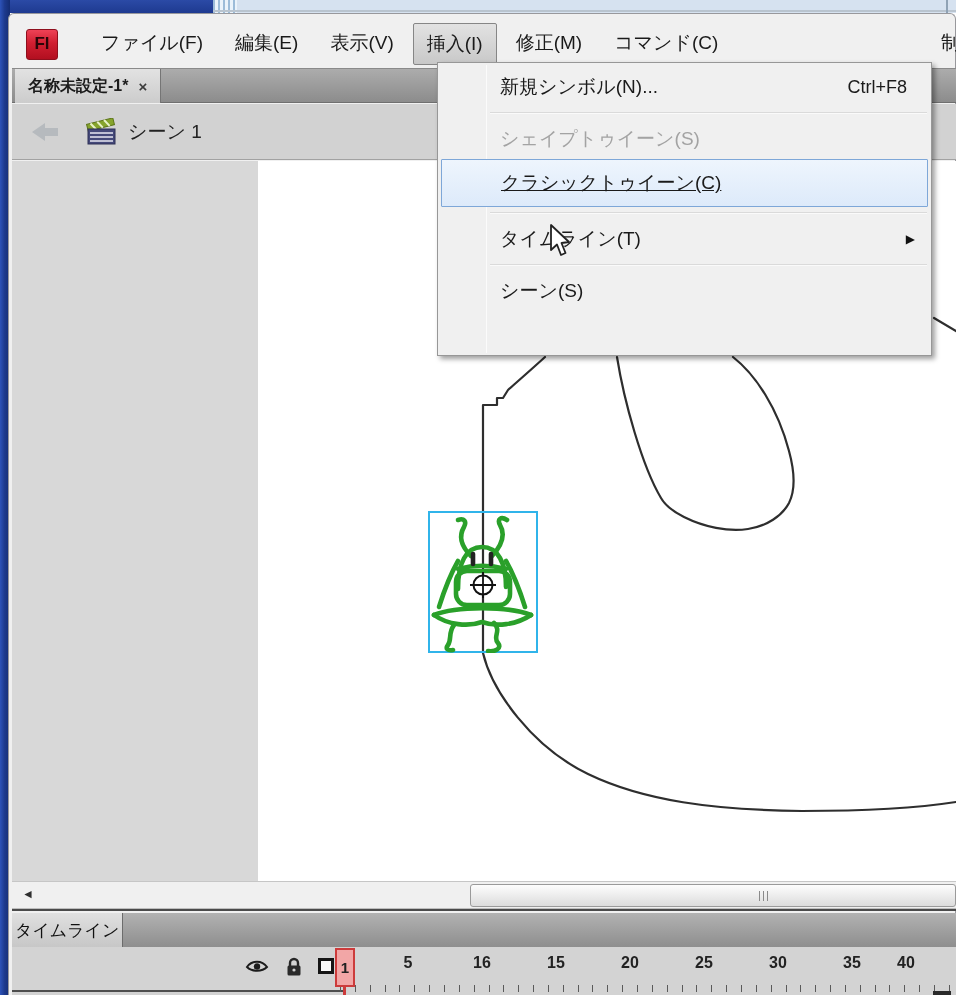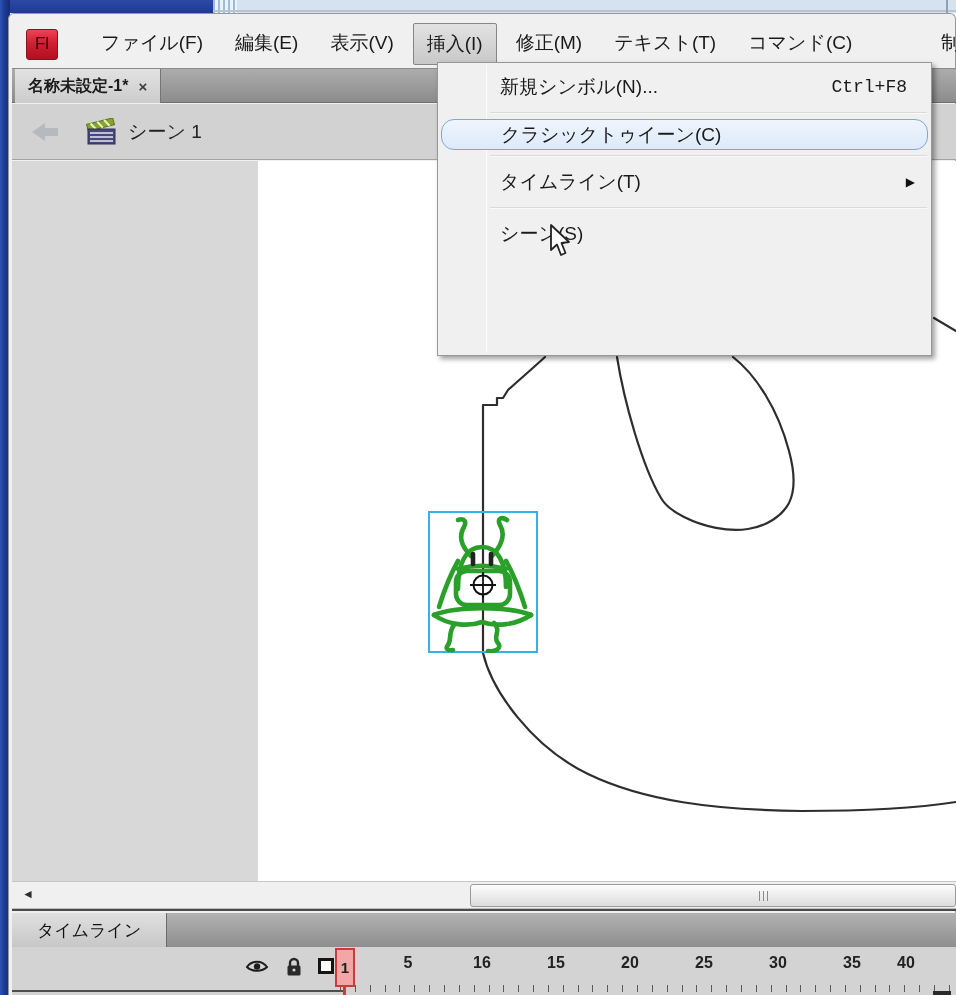--- a/index.html
+++ b/index.html
@@ -15,21 +15,21 @@
   .desk-top .hline{position:absolute;left:213px;top:10px;width:743px;height:2px;background:#b9c4cf;}
   .desk-left{position:absolute;left:0;top:0;width:10px;height:995px;
         background:linear-gradient(90deg,#2d53b9 0,#1d3a8e 45%,#142c72 100%);}
   
   .appwin{position:absolute;left:8px;top:13px;width:948px;height:982px;background:#f0f0f0;
         border:1px solid #98989c;border-bottom:none;border-radius:6px 6px 0 0;}
   
   .menubar{position:absolute;left:12px;top:24px;width:944px;height:40px;display:flex;align-items:center;}
   .flicon{width:32px;height:31px;margin:0 30px 0 14px;border-radius:3px;
         background:linear-gradient(180deg,#ee4256 0,#d01f31 45%,#b20f20 100%);
-        color:#2a0508;font-weight:normal;font-size:17px;display:flex;align-items:center;justify-content:center;
+        color:#2a0508;font-weight:bold;font-size:17px;display:flex;align-items:center;justify-content:center;
         border:1px solid #8e0f1d;}
   .mi{font-size:19px;color:#1a1a1a;padding:7px 13px;margin-right:6px;white-space:nowrap;}
   .mi.active{background:linear-gradient(180deg,#e2e2e2,#c8c8c8);border:1px solid #868686;border-radius:2px;}
   .mi.clipped{position:absolute;left:929px;margin:0;padding:7px 0;}
   
   .doctabs{position:absolute;left:12px;top:68px;width:944px;height:35px;
         background:linear-gradient(180deg,#ararar,#8d8d8d);
         background:linear-gradient(180deg,#acacac,#8c8c8c);border-top:1px solid #8a8a8a;border-bottom:1px solid #6f6f6f;}
   .doctab{position:absolute;left:3px;top:0;height:34px;padding:0 13px;display:flex;align-items:center;gap:10px;
         background:linear-gradient(180deg,#e2e2e2,#cccccc);border-right:1px solid #757575;
@@ -52,45 +52,45 @@
         border-top:1px solid #c6c6c6;border-bottom:1px solid #bdbdbd;}
   .hscroll .larr{position:absolute;left:10px;top:5px;font-size:12px;color:#2e2e2e;}
   .hthumb{position:absolute;left:458px;top:2px;width:486px;height:23px;border:1px solid #9a9a9a;border-radius:3px;
         background:linear-gradient(180deg,#fdfdfd,#dcdcdc);}
   .hgrip{position:absolute;left:288px;top:6px;width:14px;height:10px;display:flex;gap:3px;}
   .hgrip i{width:1px;height:10px;background:#8a8a8a;}
   
   .tlpanel{position:absolute;left:12px;top:909px;width:944px;height:86px;border-top:2px solid #4a4a4a;}
   .tltabs{position:absolute;left:0;top:2px;width:944px;height:34px;
         background:linear-gradient(180deg,#b2b2b2,#8e8e8e);display:flex;}
-  .tltab{height:34px;padding:0 25px;display:flex;align-items:center;font-size:17px;color:#2e2e2e;
+  .tltab{height:34px;padding:0 3px;display:flex;align-items:center;font-size:17px;color:#2e2e2e;
         background:#a4a4a4;border-right:1px solid #6c6c6c;}
   .tltab.active{background:linear-gradient(180deg,#e0e0e0,#c7c7c7);color:#111;}
   .tlheader{position:absolute;left:0;top:36px;width:944px;height:50px;background:#d3d3d3;}
   .tlicon{position:absolute;top:10px;}
   .sqicon{position:absolute;left:306px;top:11px;width:16px;height:16px;border:3px solid #151515;background:#fafafa;}
   .leftrule{position:absolute;left:0;top:43px;width:333px;height:2px;background:#4e4e4e;}
   .framenum{position:absolute;top:7px;transform:translateX(-50%);font-size:16px;font-weight:bold;color:#222;}
   .tick{position:absolute;top:38px;width:1px;height:7px;background:#5a5a5a;}
   .playhead{position:absolute;left:323px;top:1px;width:20px;height:39px;background:var(--playhead_fill);
         border:2px solid var(--playhead_red);display:flex;align-items:center;justify-content:center;
         font-size:15px;font-weight:bold;color:#222;}
   .phline{position:absolute;left:331px;top:40px;width:3px;height:10px;background:var(--playhead_red);}
   .cornermark{position:absolute;left:921px;top:44px;width:18px;height:6px;background:#2a2a2a;}
   
   .dropdown{position:absolute;left:437px;top:62px;width:495px;height:294px;background:#f0f0f0;
         border:1px solid #979797;box-shadow:3px 3px 5px rgba(0,0,0,.38);padding-top:4px;z-index:50;}
   .gutter{position:absolute;left:48px;top:2px;bottom:2px;width:1px;background:#dedede;border-right:1px solid #fbfbfb;}
   .dd-item{position:relative;height:40px;display:flex;align-items:center;font-size:19px;color:#1a1a1a;}
   .dd-item .lbl{margin-left:62px;}
   .dd-item.disabled{color:#a3a3a3;}
-  .dd-item .sc{margin-left:auto;margin-right:24px;font-size:18px;font-family:Liberation Mono, monospace;}
+  .dd-item .sc{margin-left:auto;margin-right:24px;font-size:18px;}
   .dd-item .arr{margin-left:auto;margin-right:16px;font-size:12px;color:#111;}
-  .dd-item.hl{margin:0 3px;height:31px;border:1px solid var(--accent_blue);border-radius:13px;
-        background:linear-gradient(180deg,#eef5fd,var(--highlight_fill));}
+  .dd-item.hl{margin:0 3px;height:48px;border:1px solid var(--accent_blue);border-radius:1px;
+        background:linear-gradient(180deg,#eef5fd,var(--highlight_fill));text-decoration:underline;}
   .dd-item.hl .lbl{margin-left:59px;}
   .dd-sep{height:12px;position:relative;}
   .dd-sep::after{content:"";position:absolute;left:52px;right:4px;top:5px;height:1px;background:#dadada;
         border-bottom:1px solid #fafafa;}
   .cursor{position:absolute;left:549px;top:224px;z-index:60;}
 </style>
 </head>
 <body>
 
 <div class="root">
@@ -108,21 +108,20 @@
   <div class="menubar">
     <div class="flicon">
       <span>Fl</span>
     </div>
     <div id="menu-items" style="display:flex;align-items:flex-start;">
         <div class="mi">ファイル(F)</div>
         <div class="mi">編集(E)</div>
         <div class="mi">表示(V)</div>
         <div class="mi active">挿入(I)</div>
         <div class="mi">修正(M)</div>
-        <div class="mi">テキスト(T)</div>
         <div class="mi">コマンド(C)</div>
         <div class="mi clipped">制</div>
       </div>
   </div>
 
   <div class="doctabs">
     <div class="doctab">
       <span>名称未設定-1*</span>
       <span class="x">×</span>
     </div>
@@ -268,20 +267,23 @@
   </div>
 
   <div class="dropdown">
     <div class="gutter"></div>
     <div id="dd-items">
         <div class="dd-item">
           <span class="lbl">新規シンボル(N)...</span>
           <span class="sc">Ctrl+F8</span>
         </div>
         <div class="dd-sep"></div>
+        <div class="dd-item disabled">
+          <span class="lbl">シェイプトゥイーン(S)</span>
+        </div>
         <div class="dd-item hl">
           <span class="lbl">クラシックトゥイーン(C)</span>
         </div>
         <div class="dd-sep"></div>
         <div class="dd-item">
           <span class="lbl">タイムライン(T)</span>
           <span class="arr">▶</span>
         </div>
         <div class="dd-sep"></div>
         <div class="dd-item">

